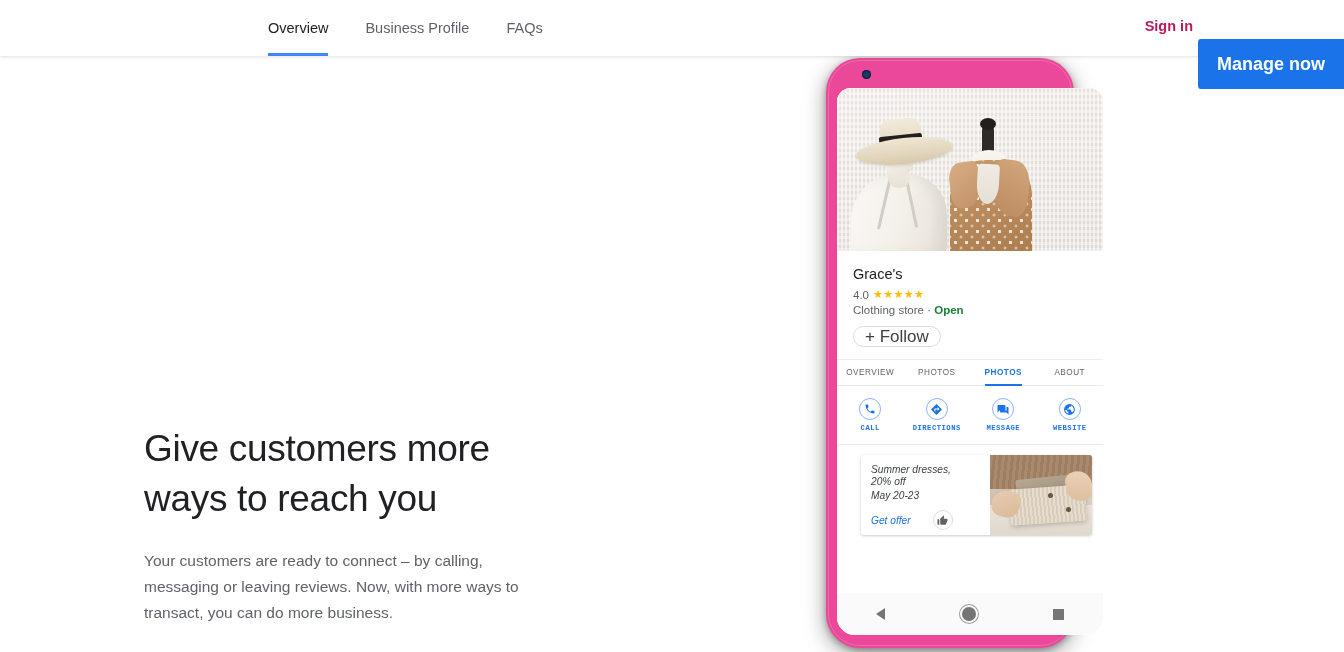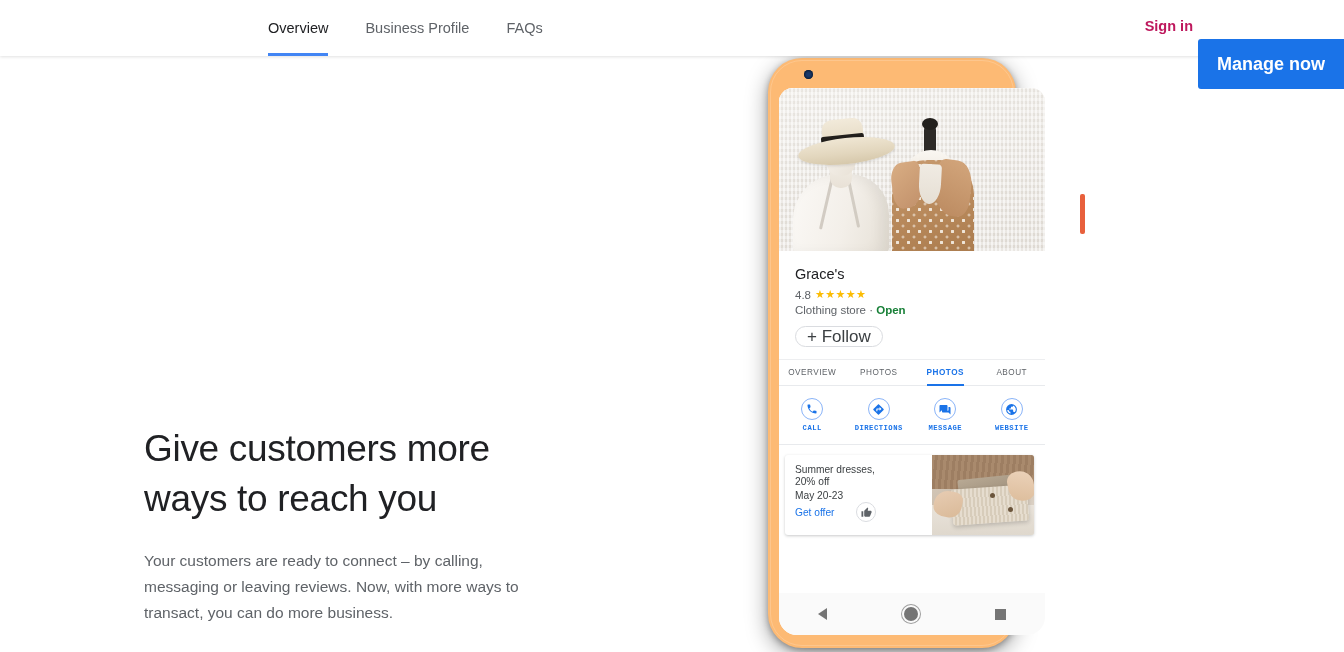--- a/index.html
+++ b/index.html
@@ -67,23 +67,23 @@
     font-weight: normal; letter-spacing: -0.3px;
   }
   .hero-body {
     margin-top: 24px;
     font-size: 15.5px; line-height: 26px; color: #5F6368;
     width: 400px;
   }
 
   
   .phone {
-    position: absolute; left: 768px; top: 58px;
+    position: absolute; left: 826px; top: 58px;
     width: 248px; height: 590px;
-    background: #fdba74;
+    background: #ec4899;
     border-radius: 34px;
     box-shadow: 0 6px 22px rgba(0,0,0,0.38), 0 2px 6px rgba(0,0,0,0.3);
     z-index: 5;
   }
   .phone-inner-highlight {
     position: absolute; inset: 2px;
     border-radius: 32px;
     border: 1px solid rgba(255,255,255,0.18);
     pointer-events: none;
   }
@@ -240,30 +240,30 @@
   .action { flex: 1; text-align: center; cursor: pointer; font-family: Liberation Mono, monospace; }
   .action-circle {
     width: 22px; height: 22px; margin: 0 auto 4px auto;
     border: 1px solid #8AB4F8; border-radius: 50%;
     display: flex; align-items: center; justify-content: center;
     color: #1A73E8;
   }
   .action-label { font-size: 7.2px; letter-spacing: 0.5px; color: #1A73E8; font-weight: bold; }
 
   
-  .postwrap { padding: 10px 11px 0 6px; background: #fff; }
+  .postwrap { padding: 10px 11px 0 24px; background: #fff; font-style: italic; }
   .postcard {
     display: flex; height: 80px; background: #fff;
     border-radius: 3px; overflow: hidden;
     box-shadow: 0 1px 3px rgba(60,64,67,0.28);
   }
   .post-text { flex: 1; padding: 9px 8px 8px 10px; position: relative; }
   .post-title { font-size: 10.2px; line-height: 12px; color: #3C4043; }
   .post-date { font-size: 10.2px; line-height: 12px; color: #3C4043; margin-top: 2px; }
-  .post-cta-row { display: flex; align-items: center; }
+  .post-cta-row { display: flex; align-items: center; margin-top: 8px; }
   .post-cta { font-size: 10.2px; color: #1A73E8; cursor: pointer; }
   .thumb-circle {
     width: 20px; height: 20px; margin-left: 22px;
     border: 1px solid #DADCE0; border-radius: 50%;
     display: flex; align-items: center; justify-content: center;
     cursor: pointer; color: #5F6368;
   }
   .post-img {
     width: 102px; position: relative; overflow: hidden;
     background: linear-gradient(150deg,#d9cec1 0%, #cdbfae 40%, #e2dad0 100%);
@@ -360,21 +360,21 @@
         <div class="m1-neck"></div>
         <div class="m1-head"></div>
         <div class="m1-hat-crown"></div>
         <div class="m1-hat-band"></div>
         <div class="m1-hat-brim"></div>
       </div>
 
       <div class="bizinfo">
         <div class="bizname">Grace's</div>
         <div class="rating-row">
-          <span class="rating-num">4.8</span>
+          <span class="rating-num">4.0</span>
           <span class="stars">★★★★★</span>
         </div>
         <div class="cat-row"><span>Clothing store · </span><span class="open-label">Open</span></div>
         <button class="follow-btn">+ Follow</button>
       </div>
 
       <div class="tabs">
         <div class="tab">OVERVIEW</div>
         <div class="tab">PHOTOS</div>
         <div class="tab active">PHOTOS</div>

